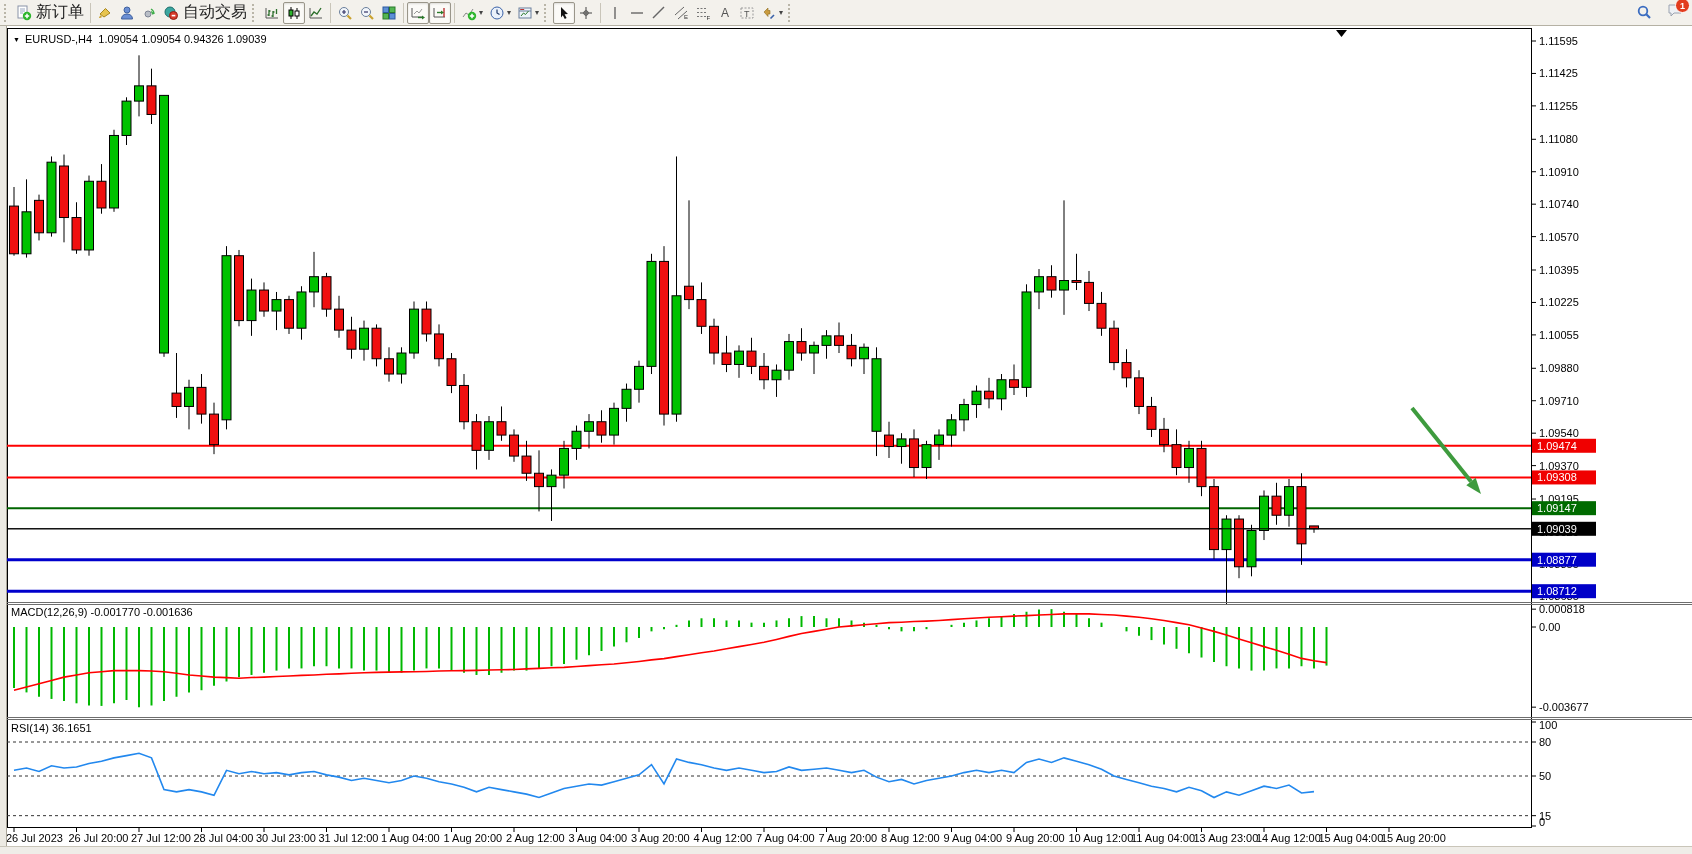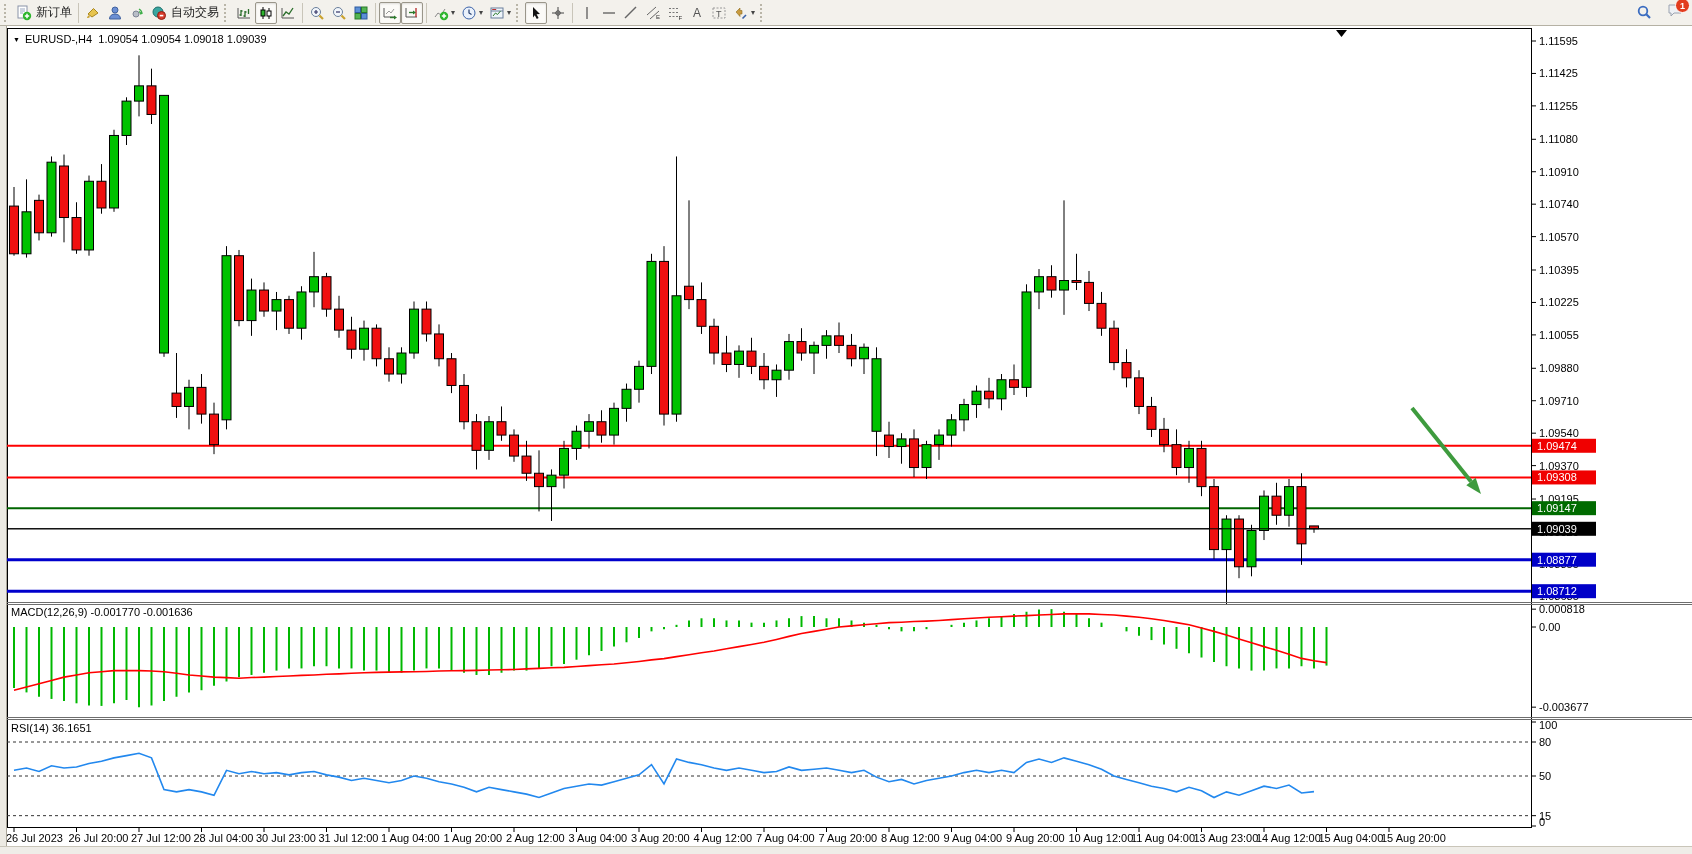--- a/index.html
+++ b/index.html
@@ -6,21 +6,21 @@
     font-family:"Liberation Sans",sans-serif;-webkit-font-smoothing:none;}
   #app{position:relative;width:1692px;height:854px;background:#fff;}
   
   .toolbar{position:absolute;left:0;top:0;width:1692px;height:26px;background:#f3f1ec;
     border-bottom:1px solid #b5b1a4;display:flex;align-items:center;padding:0 2px;box-sizing:border-box;}
   .grip{width:5px;height:18px;margin:0 2px;border-left:2px dotted #b9b5a8;}
   .sep{width:1px;height:20px;background:#c9c5b9;margin:0 3px;}
   .tbtn{height:22px;min-width:22px;display:flex;align-items:center;justify-content:center;
     border:1px solid transparent;border-radius:2px;padding:0 2px;box-sizing:border-box;cursor:default;}
   .tbtn.pressed{border:1px solid #9a968a;background:#fbfaf7;box-shadow:inset 0 1px 2px rgba(0,0,0,.12);}
-  .tbtn .lbl{font-size:12px;color:#222;margin-left:4px;white-space:nowrap;}
+  .tbtn .lbl{font-size:16px;color:#222;margin-left:4px;white-space:nowrap;}
   .tbtn svg{display:block;}
   .dd{font-size:8px;color:#444;margin-left:2px;}
   .tf{font-size:11px;color:#333;height:20px;min-width:26px;display:flex;align-items:center;
     justify-content:center;border:1px solid transparent;border-radius:2px;padding:0 3px;}
   .tf.active{border:1px solid #9a968a;background:#fdfdfb;box-shadow:inset 0 1px 2px rgba(0,0,0,.15);}
   .toolbar-right{margin-left:auto;display:flex;align-items:center;margin-right:6px;}
   .badge{position:absolute;top:-4px;right:-6px;background:#e23c1e;color:#fff;font-size:9px;font-weight:bold;
     border-radius:50%;width:13px;height:13px;display:flex;align-items:center;justify-content:center;
     border:1px solid #fff;}
   .chat-wrap{position:relative;margin-left:10px;}
@@ -972,14 +972,14 @@
       <line x1="1264" y1="827" x2="1264" y2="832" stroke="#000"></line>
       <text x="1256" y="842" font-size="11" fill="#000">14 Aug 12:00</text>
       <line x1="1326.5" y1="827" x2="1326.5" y2="832" stroke="#000"></line>
       <text x="1318.5" y="842" font-size="11" fill="#000">15 Aug 04:00</text>
       <line x1="1389" y1="827" x2="1389" y2="832" stroke="#000"></line>
       <text x="1381" y="842" font-size="11" fill="#000">15 Aug 20:00</text>
     </svg>
   <div class="left-strip"></div>
   <div class="bottom-strip"></div>
 
-  <div class="chart-title"><span class="tri">▼</span><span>EURUSD-,H4</span><span>  </span><span>1.09054</span><span> </span><span>1.09054</span><span> </span><span>1.09018</span><span> </span><span>1.09039</span></div>
+  <div class="chart-title"><span class="tri">▼</span><span>EURUSD-,H4</span><span>  </span><span>1.09054</span><span> </span><span>1.09054</span><span> </span><span>0.94326</span><span> </span><span>1.09039</span></div>
 </div>
 
 </body></html>

